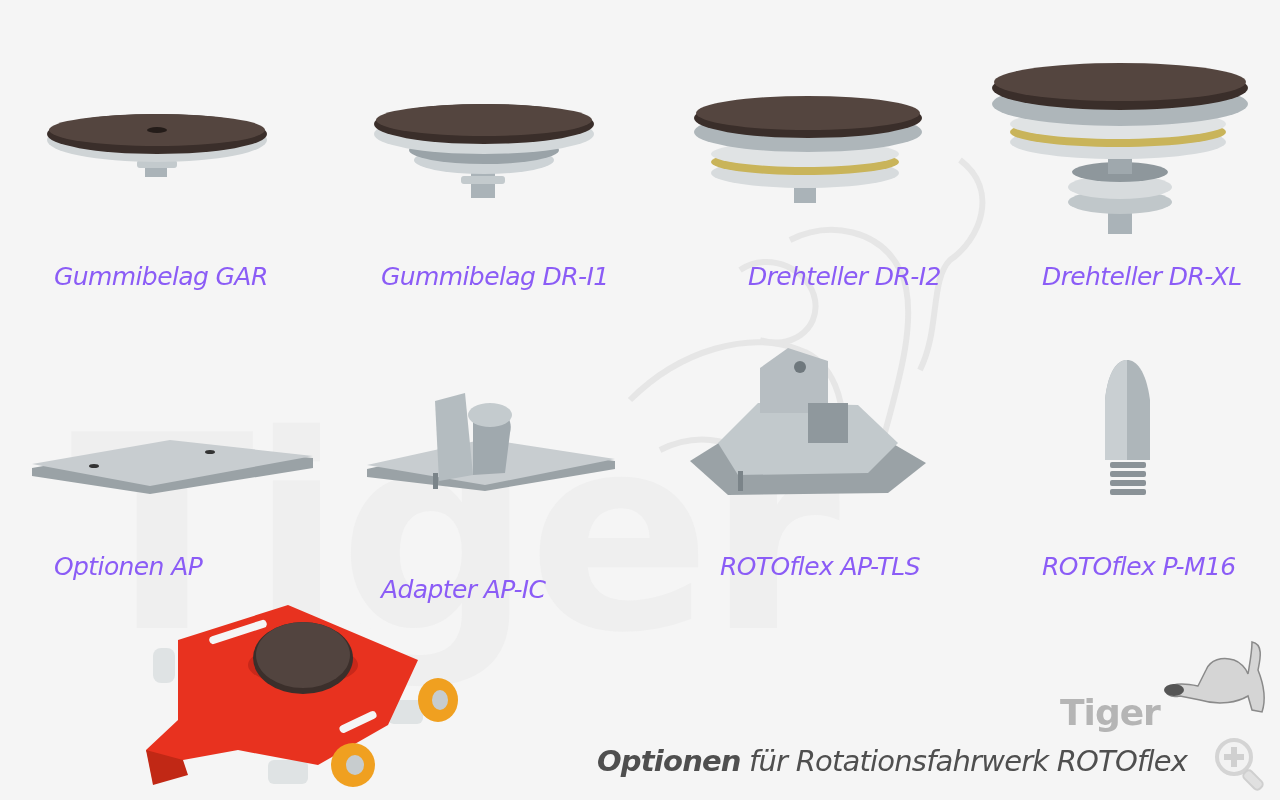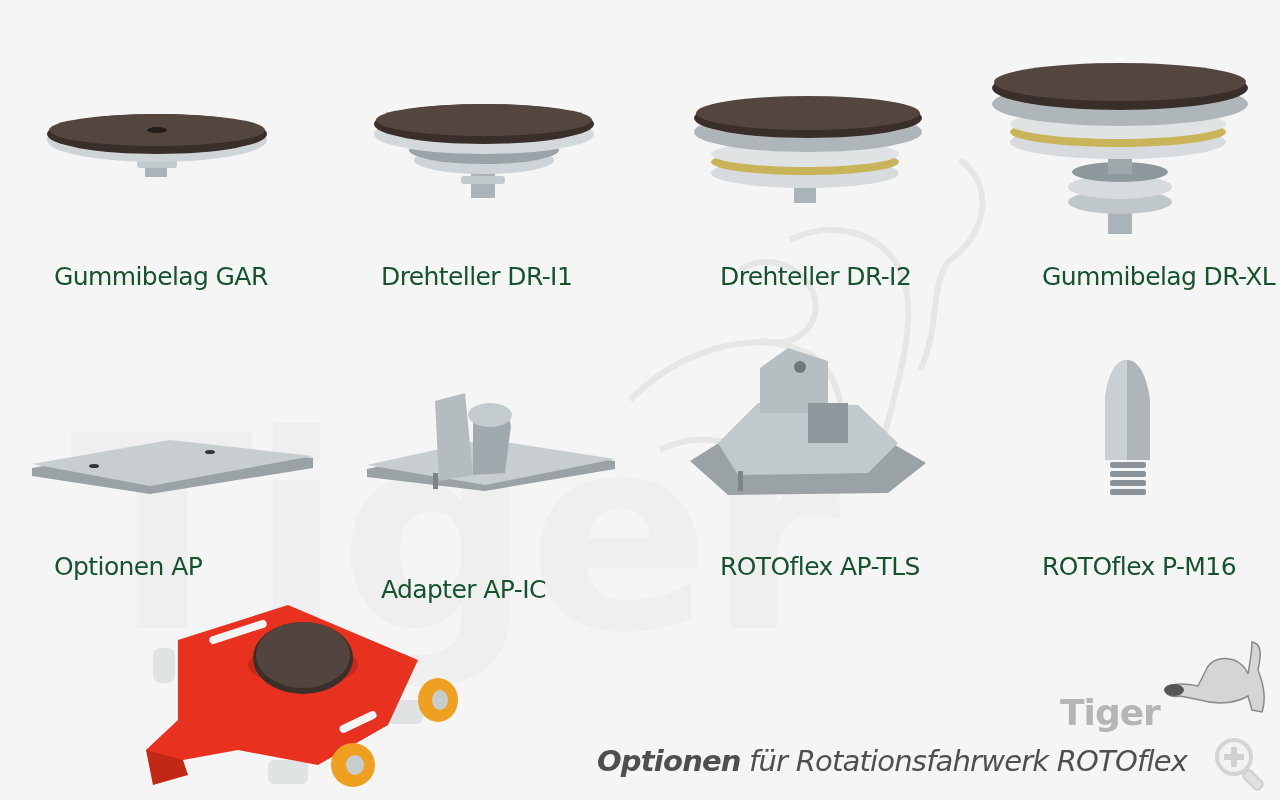--- a/index.html
+++ b/index.html
@@ -1,19 +1,19 @@
 <!DOCTYPE html>
 <html><head>
 <meta charset="utf-8">
 <style>
   html,body{margin:0;padding:0;}
   body{width:1280px;height:800px;background:#f5f5f5;position:relative;overflow:hidden;font-family:"Liberation Sans","DejaVu Sans",sans-serif;}
   .wm{position:absolute;left:70px;top:400px;font-size:270px;font-weight:900;color:#efefef;letter-spacing:-4px;font-family:"DejaVu Sans",sans-serif;line-height:1;}
   .wm-tiger{position:absolute;left:600px;top:150px;width:420px;height:340px;}
-  .label{position:absolute;color:#14532d;font-size:25px;font-family:"DejaVu Sans",sans-serif;letter-spacing:-0.6px;white-space:nowrap;}
+  .label{position:absolute;font-style:italic;color:#8b5cf6;font-size:25px;font-family:"DejaVu Sans",sans-serif;letter-spacing:-0.6px;white-space:nowrap;}
   .prod{position:absolute;}
   .caption{position:absolute;left:597px;top:744px;font-size:29px;font-style:italic;color:#4f4f4f;font-family:"DejaVu Sans",sans-serif;letter-spacing:-0.8px;white-space:nowrap;}
   .caption b{font-weight:700;}
   .logo-text{position:absolute;left:1060px;top:692px;font-size:36px;font-weight:900;color:#b5b5b5;font-family:"DejaVu Sans",sans-serif;letter-spacing:-1px;}
   .zoom-btn{position:absolute;left:1212px;top:737px;width:60px;height:56px;cursor:pointer;}
 </style>
 </head>
 <body>
 
 <div class="wm">Tiger</div>
@@ -61,23 +61,23 @@
   <rect x="118" y="100" width="24" height="22" fill="#9fa8ad"></rect>
   <ellipse cx="128" cy="90" rx="108" ry="17" fill="#d7dbdd"></ellipse>
   <ellipse cx="128" cy="80" rx="108" ry="15" fill="#c9b45a"></ellipse>
   <ellipse cx="128" cy="72" rx="108" ry="15" fill="#e0e3e4"></ellipse>
   <ellipse cx="130" cy="52" rx="128" ry="22" fill="#aeb6ba"></ellipse>
   <ellipse cx="130" cy="36" rx="128" ry="22" fill="#3a2e2a"></ellipse>
   <ellipse cx="130" cy="30" rx="126" ry="19" fill="#54453f"></ellipse>
 </svg>
 
 <div class="label" style="left:54px;top:262px">Gummibelag GAR</div>
-<div class="label" style="left:381px;top:262px">Drehteller DR-I1</div>
-<div class="label" style="left:720px;top:262px">Drehteller DR-I2</div>
-<div class="label" style="left:1042px;top:262px">Gummibelag DR-XL</div>
+<div class="label" style="left:381px;top:262px">Gummibelag DR-I1</div>
+<div class="label" style="left:748px;top:262px">Drehteller DR-I2</div>
+<div class="label" style="left:1042px;top:262px">Drehteller DR-XL</div>
 
 <svg class="prod" style="left:30px;top:436px" width="285" height="62" viewBox="0 0 285 62">
   <polygon points="2,32 140,8 283,22 283,32 120,58 2,40" fill="#9aa2a6"></polygon>
   <polygon points="2,28 140,4 283,20 120,50" fill="#c8cdd0"></polygon>
   <ellipse cx="64" cy="30" rx="5" ry="2" fill="#333"></ellipse>
     <ellipse cx="180" cy="16" rx="5" ry="2" fill="#333"></ellipse>
 </svg>
 <svg class="prod" style="left:365px;top:393px" width="252" height="100" viewBox="0 0 252 100">
   <polygon points="2,76 120,50 250,68 250,76 120,98 2,84" fill="#9aa2a6"></polygon>
   <polygon points="2,72 120,46 250,66 120,92" fill="#c8cdd0"></polygon>

